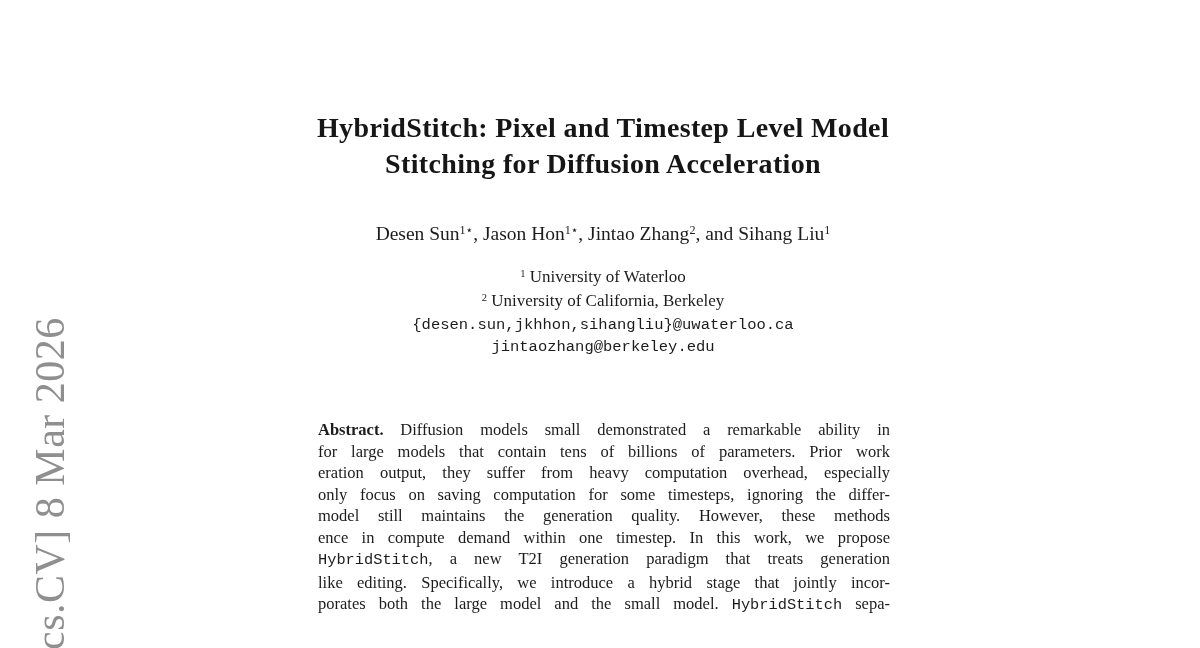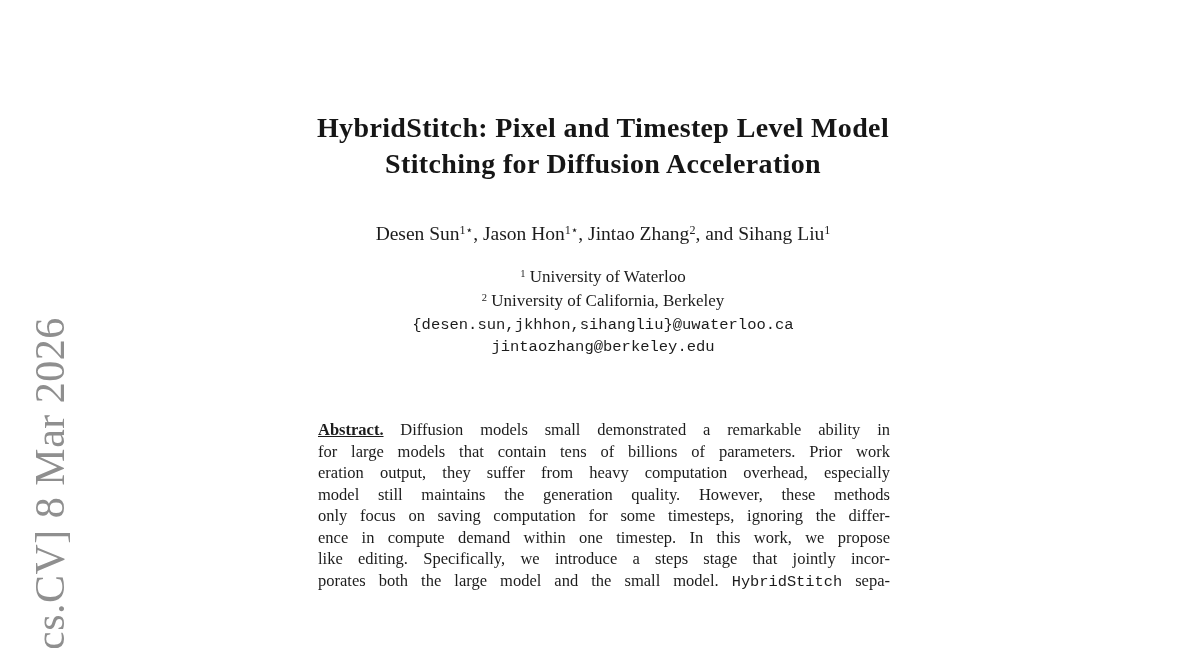--- a/index.html
+++ b/index.html
@@ -53,21 +53,21 @@
     position:absolute;
     top:419px;left:318px;width:572px;
     font-size:16.5px;
   }
   .abs-line{
     line-height:21.55px;
     text-align:justify;
     text-align-last:justify;
   }
   .seg-n{}
-  .seg-b{font-weight:700;text-decoration:underline;}
+  .seg-b{font-weight:700;}
   .seg-m{font-family:"Liberation Mono",monospace;font-size:0.93em;}
   .seg-s{font-size:0.62em;position:relative;top:-0.5em;}
 </style>
 </head>
 <body>
 
 <div class="page">
 
   <div class="watermark">cs.CV] 8 Mar 2026</div>
 
@@ -82,20 +82,21 @@
     <div><span class="seg-s">1</span><span class="seg-n"> University of Waterloo</span></div>
     <div><span class="seg-s">2</span><span class="seg-n"> University of California, Berkeley</span></div>
     <div class="email">{desen.sun,jkhhon,sihangliu}@uwaterloo.ca</div>
     <div class="email">jintaozhang@berkeley.edu</div>
   </div>
 
   <div class="abstract">
       <div class="abs-line"><span class="seg-b">Abstract.</span><span class="seg-n"> Diffusion models small demonstrated a remarkable ability in</span></div>
       <div class="abs-line"><span class="seg-n">for large models that contain tens of billions of parameters. Prior work</span></div>
       <div class="abs-line"><span class="seg-n">eration output, they suffer from heavy computation overhead, especially</span></div>
+      <div class="abs-line"><span class="seg-n">only focus on saving computation for some timesteps, ignoring the differ-</span></div>
       <div class="abs-line"><span class="seg-n">model still maintains the generation quality. However, these methods</span></div>
-      <div class="abs-line"><span class="seg-n">only focus on saving computation for some timesteps, ignoring the differ-</span></div>
       <div class="abs-line"><span class="seg-n">ence in compute demand within one timestep. In this work, we propose</span></div>
-      <div class="abs-line"><span class="seg-n">like editing. Specifically, we introduce a steps stage that jointly incor-</span></div>
+      <div class="abs-line"><span class="seg-m">HybridStitch</span><span class="seg-n">, a new T2I generation paradigm that treats generation</span></div>
+      <div class="abs-line"><span class="seg-n">like editing. Specifically, we introduce a hybrid stage that jointly incor-</span></div>
       <div class="abs-line"><span class="seg-n">porates both the large model and the small model. </span><span class="seg-m">HybridStitch</span><span class="seg-n"> sepa-</span></div>
     </div>
 
 </div>
 
 </body></html>

